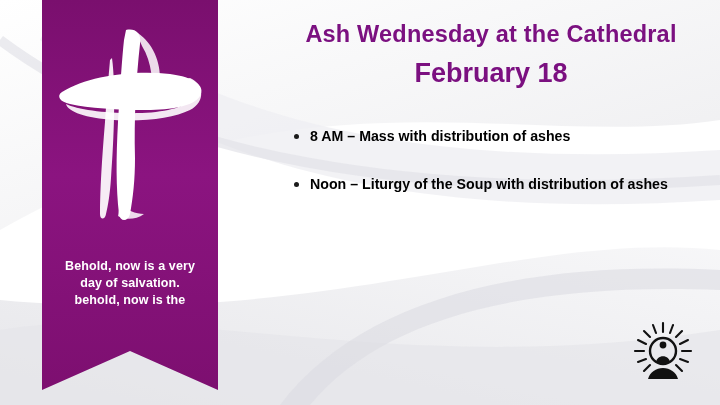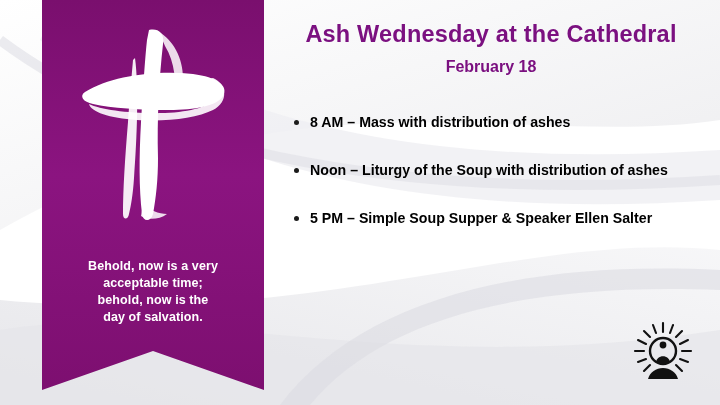--- a/index.html
+++ b/index.html
@@ -27,21 +27,21 @@
     position: absolute;
     inset: 0;
     z-index: 0;
   }
 
   
   .banner {
     position: absolute;
     left: 42px;
     top: 0;
-    width: 222px;
+    width: 176px;
     height: 390px;
     background: linear-gradient(180deg, #7a0f6e 0%, #8b1480 45%, #7d0f70 100%);
     z-index: 2;
     clip-path: polygon(0 0, 100% 0, 100% 100%, 50% 90%, 0 100%);
   }
 
   .banner-inner {
     position: absolute;
     inset: 0;
     display: flex;
@@ -91,21 +91,21 @@
   }
   .title {
     color: #7b1080;
     font-size: 23.5px;
     font-weight: bold;
     letter-spacing: 0.2px;
     line-height: 1.2;
   }
   .subtitle {
     color: #7b1080;
-    font-size: 16px;
+    font-size: 27px;
     font-weight: bold;
     margin-top: 9px;
     line-height: 1.2;
   }
 
   .bullets {
     margin: 38px 0 0 22px;
     padding: 0;
     list-style: none;
   }
@@ -180,37 +180,35 @@
 
             <path d="M96 14 C110 22 120 40 120 60 C120 72 116 80 110 82 C114 66 112 44 102 28 Z" opacity="0.85"></path>
 
             <path d="M80 186 C86 192 96 196 104 196 C96 202 84 202 78 198 Z" opacity="0.85"></path>
           </g>
         </svg>
       </div>
 
       <div class="verse">
         <div>Behold, now is a very</div>
-        <div>acceptable time;</div>
+        <div>day of salvation.</div>
         <div>behold, now is the</div>
-        <div>day of salvation.</div>
       </div>
     </div>
   </div>
 
   <div class="content">
     <div class="title-block">
       <div class="title">Ash Wednesday at the Cathedral</div>
       <div class="subtitle">February 18</div>
     </div>
 
     <ul class="bullets">
       <li>8 AM – Mass with distribution of ashes</li>
       <li>Noon – Liturgy of the Soup with distribution of ashes</li>
-      <li>5 PM – Simple Soup Supper &amp; Speaker Ellen Salter</li>
     </ul>
   </div>
 
   <div class="logo">
     <svg viewBox="0 0 62 62" aria-hidden="true">
       <g stroke="#111111" stroke-width="2.1" stroke-linecap="round">
         <line x1="31" y1="2" x2="31" y2="11"></line>
         <line x1="41" y1="4" x2="38" y2="12"></line>
         <line x1="50" y1="10" x2="44" y2="16"></line>
         <line x1="56" y1="19" x2="48" y2="23"></line>

